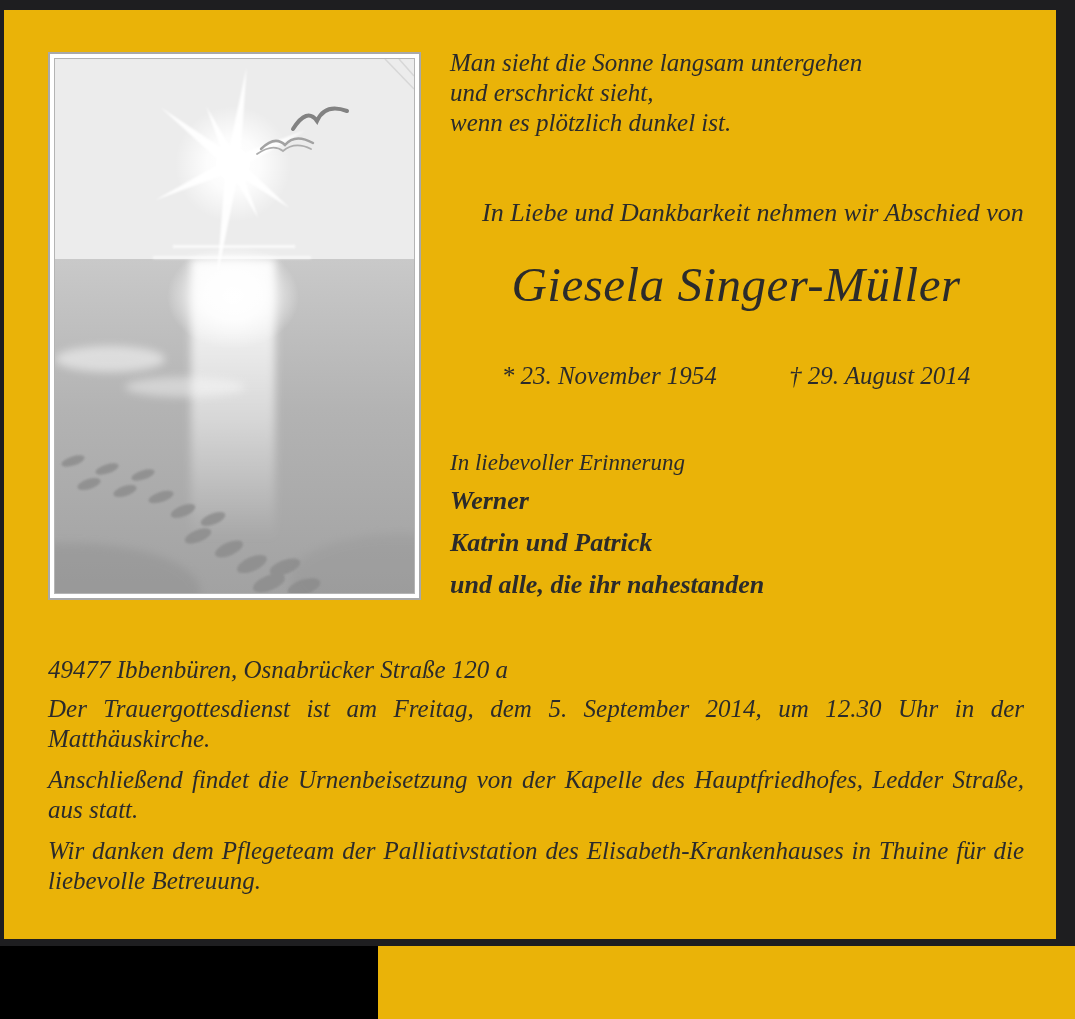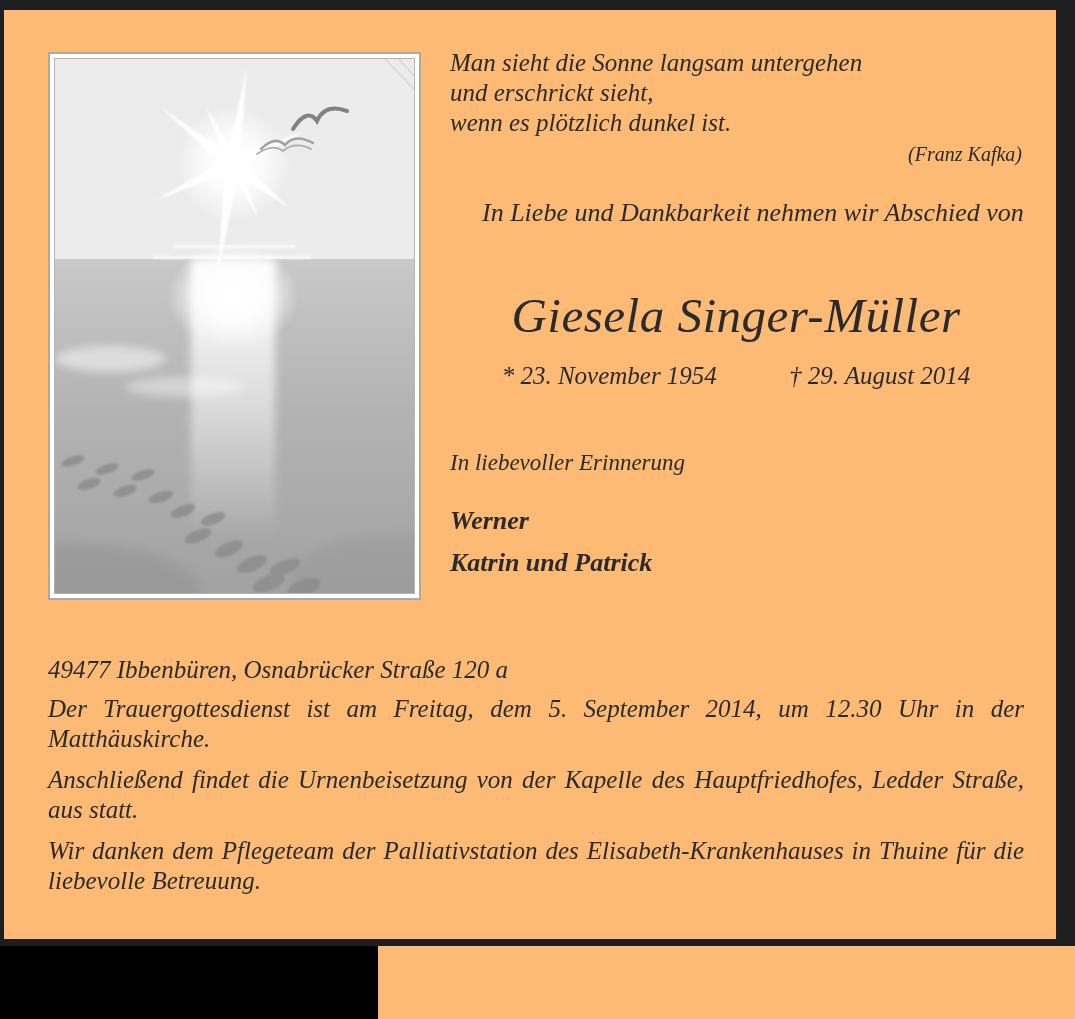--- a/index.html
+++ b/index.html
@@ -5,21 +5,21 @@
   * { box-sizing: border-box; }
   html, body { margin: 0; padding: 0; }
   body {
     width: 1075px; height: 1019px;
     background: #ffffff;
     font-family: "Liberation Serif", "DejaVu Serif", serif;
     font-style: italic;
     color: #2b2b2b;
     overflow: hidden;
   }
-  .page { position: relative; width: 1075px; height: 1019px; background: #fdba74; }
+  .page { position: relative; width: 1075px; height: 1019px; background: #eab308; }
 
   
   .frame-top    { position: absolute; left: 0; top: 0;   width: 1075px; height: 10px; background: #1e1e20; }
   .frame-left   { position: absolute; left: 0; top: 0;   width: 4px;    height: 946px; background: #1e1e20; }
   .frame-right  { position: absolute; left: 1056px; top: 0; width: 19px; height: 946px; background: #1e1e20; }
   .frame-bottom { position: absolute; left: 0; top: 939px; width: 1075px; height: 7px; background: #1e1e20; }
   .redaction    { position: absolute; left: 0; top: 946px; width: 378px; height: 73px; background: #000000; }
 
   
   .photo-frame {
@@ -46,37 +46,36 @@
   }
   .intro {
     position: absolute; left: 450px; top: 198px; width: 572px;
     font-size: 26px;
     margin-left: 32px;
   }
   .deceased-name {
     position: absolute; left: 450px; top: 256px; width: 572px;
     text-align: center; font-size: 49px; letter-spacing: 0.5px;
     white-space: nowrap;
-    margin-top: 31px;
   }
   .maiden-name {
     position: absolute; left: 450px; top: 326px; width: 572px;
     text-align: center; font-size: 23px;
   }
   .dates {
     position: absolute; left: 450px; top: 362px; width: 572px;
     display: flex; justify-content: center; gap: 72px;
     font-size: 25px; white-space: nowrap;
   }
   .rem-heading {
     position: absolute; left: 450px; top: 450px; width: 572px;
     font-size: 23px;
   }
   .rem-names {
-    position: absolute; left: 450px; top: 500px; width: 572px;
+    position: absolute; left: 450px; top: 480px; width: 572px;
     font-size: 26px; font-weight: bold; line-height: 42px;
   }
 
   
   .address {
     position: absolute; left: 48px; top: 656px; width: 976px;
     font-size: 25px;
   }
   .paragraphs {
     position: absolute; left: 48px; top: 694px; width: 976px;
@@ -179,34 +178,34 @@
         <ellipse cx="345" cy="520" rx="110" ry="45" fill="#8a8a8a" opacity="0.22" filter="url(#soft)"></ellipse>
       </svg>
     </div>
   </div>
 
   <div class="quote">
     <div>Man sieht die Sonne langsam untergehen</div>
     <div>und erschrickt sieht,</div>
     <div>wenn es plötzlich dunkel ist.</div>
   </div>
-  <div class="attribution">(Franz Kafka)</div>
 
   <div class="intro">In Liebe und Dankbarkeit nehmen wir Abschied von</div>
 
   <div class="deceased-name">Giesela Singer-Müller</div>
   <div class="dates">
     <span>* 23. November 1954</span>
     <span>† 29. August 2014</span>
   </div>
 
   <div class="rem-heading">In liebevoller Erinnerung</div>
   <div class="rem-names">
     <div>Werner</div>
     <div>Katrin und Patrick</div>
+    <div>und alle, die ihr nahestanden</div>
   </div>
 
   <div class="address">49477 Ibbenbüren, Osnabrücker Straße 120 a</div>
   <div class="paragraphs">
     <p>Der Trauergottesdienst ist am Freitag, dem 5. September 2014, um 12.30 Uhr in der Matthäuskirche.</p>
     <p>Anschließend findet die Urnenbeisetzung von der Kapelle des Hauptfriedhofes, Ledder Straße, aus statt.</p>
     <p>Wir danken dem Pflegeteam der Palliativstation des Elisabeth-Krankenhauses in Thuine für die liebevolle Betreuung.</p>
   </div>
 
 </div>

